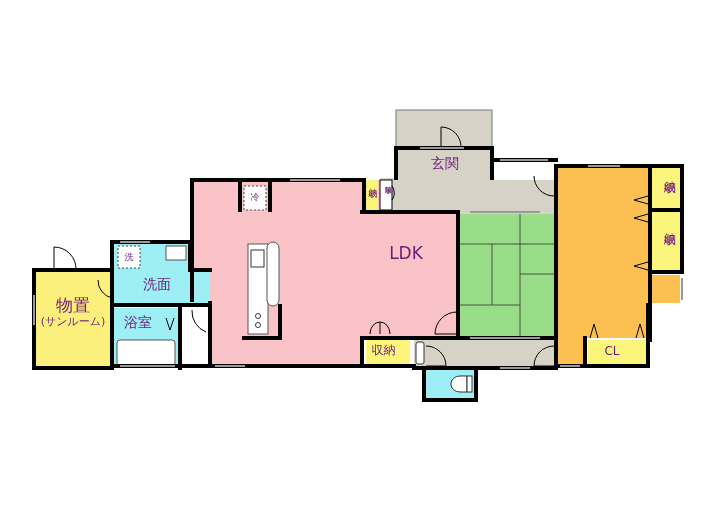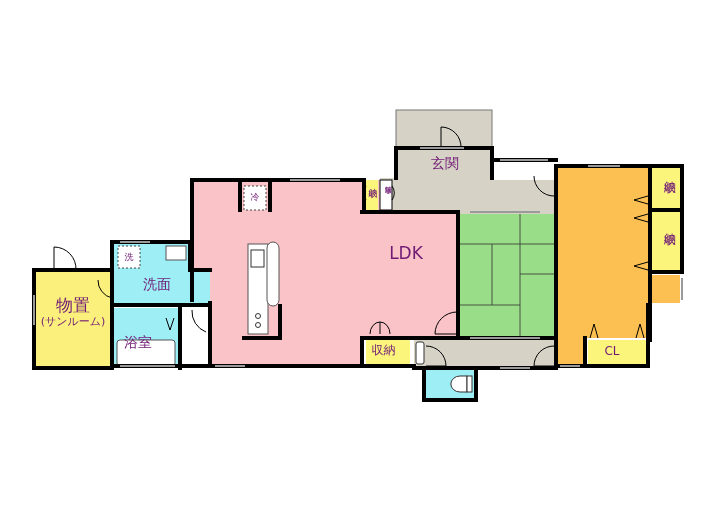--- a/index.html
+++ b/index.html
@@ -162,21 +162,21 @@
 
 <div class="lbl big" style="left:320px; top:244px; width:80px;margin-left:46px;">
   <div>LDK</div>
 </div>
 <div class="lbl big" style="left:466px; top:250px; width:82px;">
 </div>
 <div class="lbl big" style="left:562px; top:230px; width:84px;">
 </div>
 <div class="lbl mid" style="left:410px; top:155px; width:70px;">玄関</div>
 <div class="lbl mid" style="left:132px; top:276px; width:50px;">洗面</div>
-<div class="lbl mid" style="left:116px; top:314px; width:44px;margin-top:20px;">浴室</div>
+<div class="lbl mid" style="left:116px; top:314px; width:44px;">浴室</div>
 <div class="lbl" style="left:34px; top:296px; width:78px;">
   <div class="big">物置</div>
   <div class="sm" style="font-size:11px;">(サンルーム)</div>
 </div>
 
 <div class="lbl tiny vert" style="left:366px; top:182px; width:12px;">収納</div>
 <div class="lbl vert" style="left:381px; top:182px; width:11px; font-size:7px;">下駄箱</div>
 <div class="lbl sm" style="left:366px; top:344px; width:35px;">収納</div>
 <div class="lbl sm vert" style="left:656px; top:172px; width:20px;">収納</div>
 <div class="lbl sm vert" style="left:656px; top:224px; width:20px;">収納</div>

